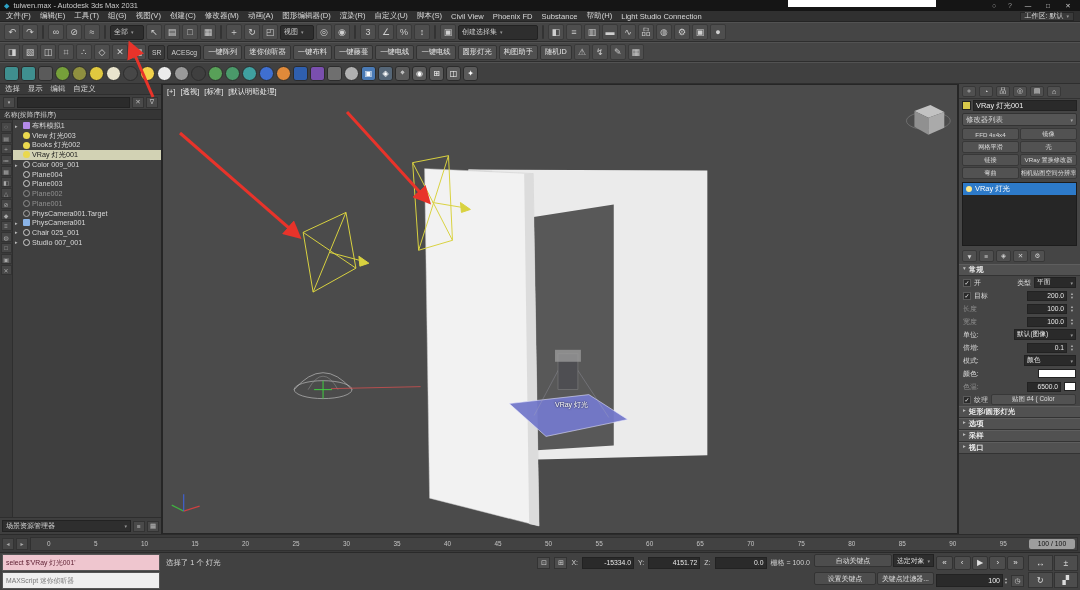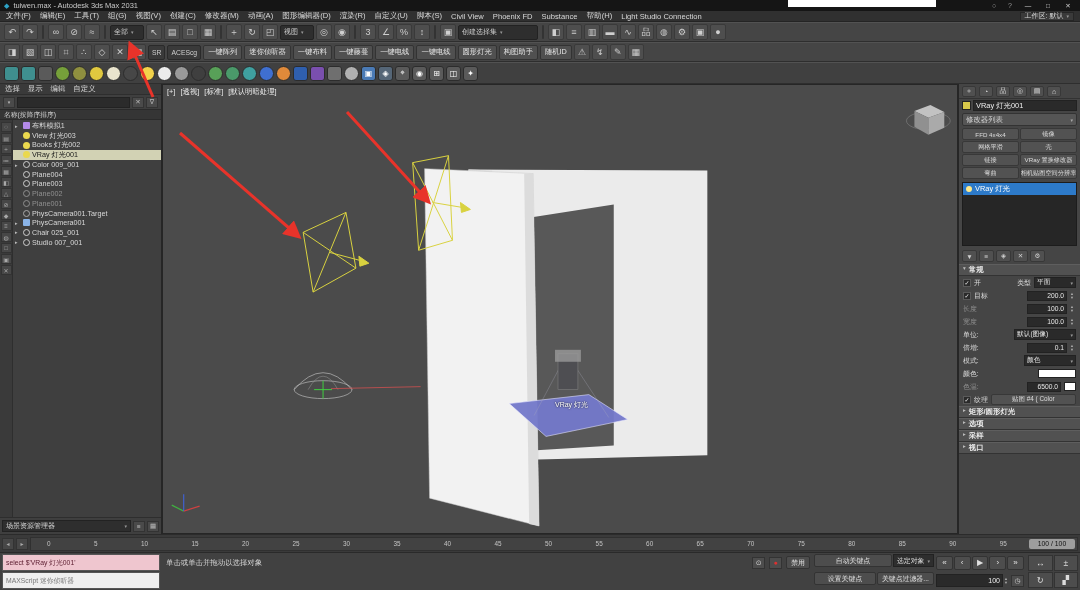--- a/index.html
+++ b/index.html
@@ -596,27 +596,31 @@
   </div>
 </div>
 
 <div class="statusbar">
   <div class="sb-left">
     <div class="lst pink">select $'VRay 灯光001'</div>
     <div class="lst white">MAXScript 迷你侦听器</div>
   </div>
   <div class="sb-mid">
     <div class="sb-row">
-      <span>单击或单击并拖动以选择对象</span>
+      <span>选择了 1 个 灯光</span>
       <span class="sb-sp"></span>
-      <span class="sic">⊙</span>
-      <span class="sic">
-          <span class="red">●</span>
-        </span>
-      <span class="sbtn">禁用</span>
+      <span class="sic">⊡</span>
+      <span class="sic">⊞</span>
+      <span class="clabel">X:</span>
+      <span class="cfield">-15334.0</span>
+      <span class="clabel">Y:</span>
+      <span class="cfield">4151.72</span>
+      <span class="clabel">Z:</span>
+      <span class="cfield">0.0</span>
+      <span style="font-size:7px;color:#cfcfcf">栅格 = 100.0</span>
     </div>
   </div>
   <div class="sb-keys">
     <div class="krow">
       <span class="sbtn" style="flex:1">自动关键点</span>
       <span class="sdd">
           <span>选定对象</span>
         </span>
     </div>
     <div class="krow">

